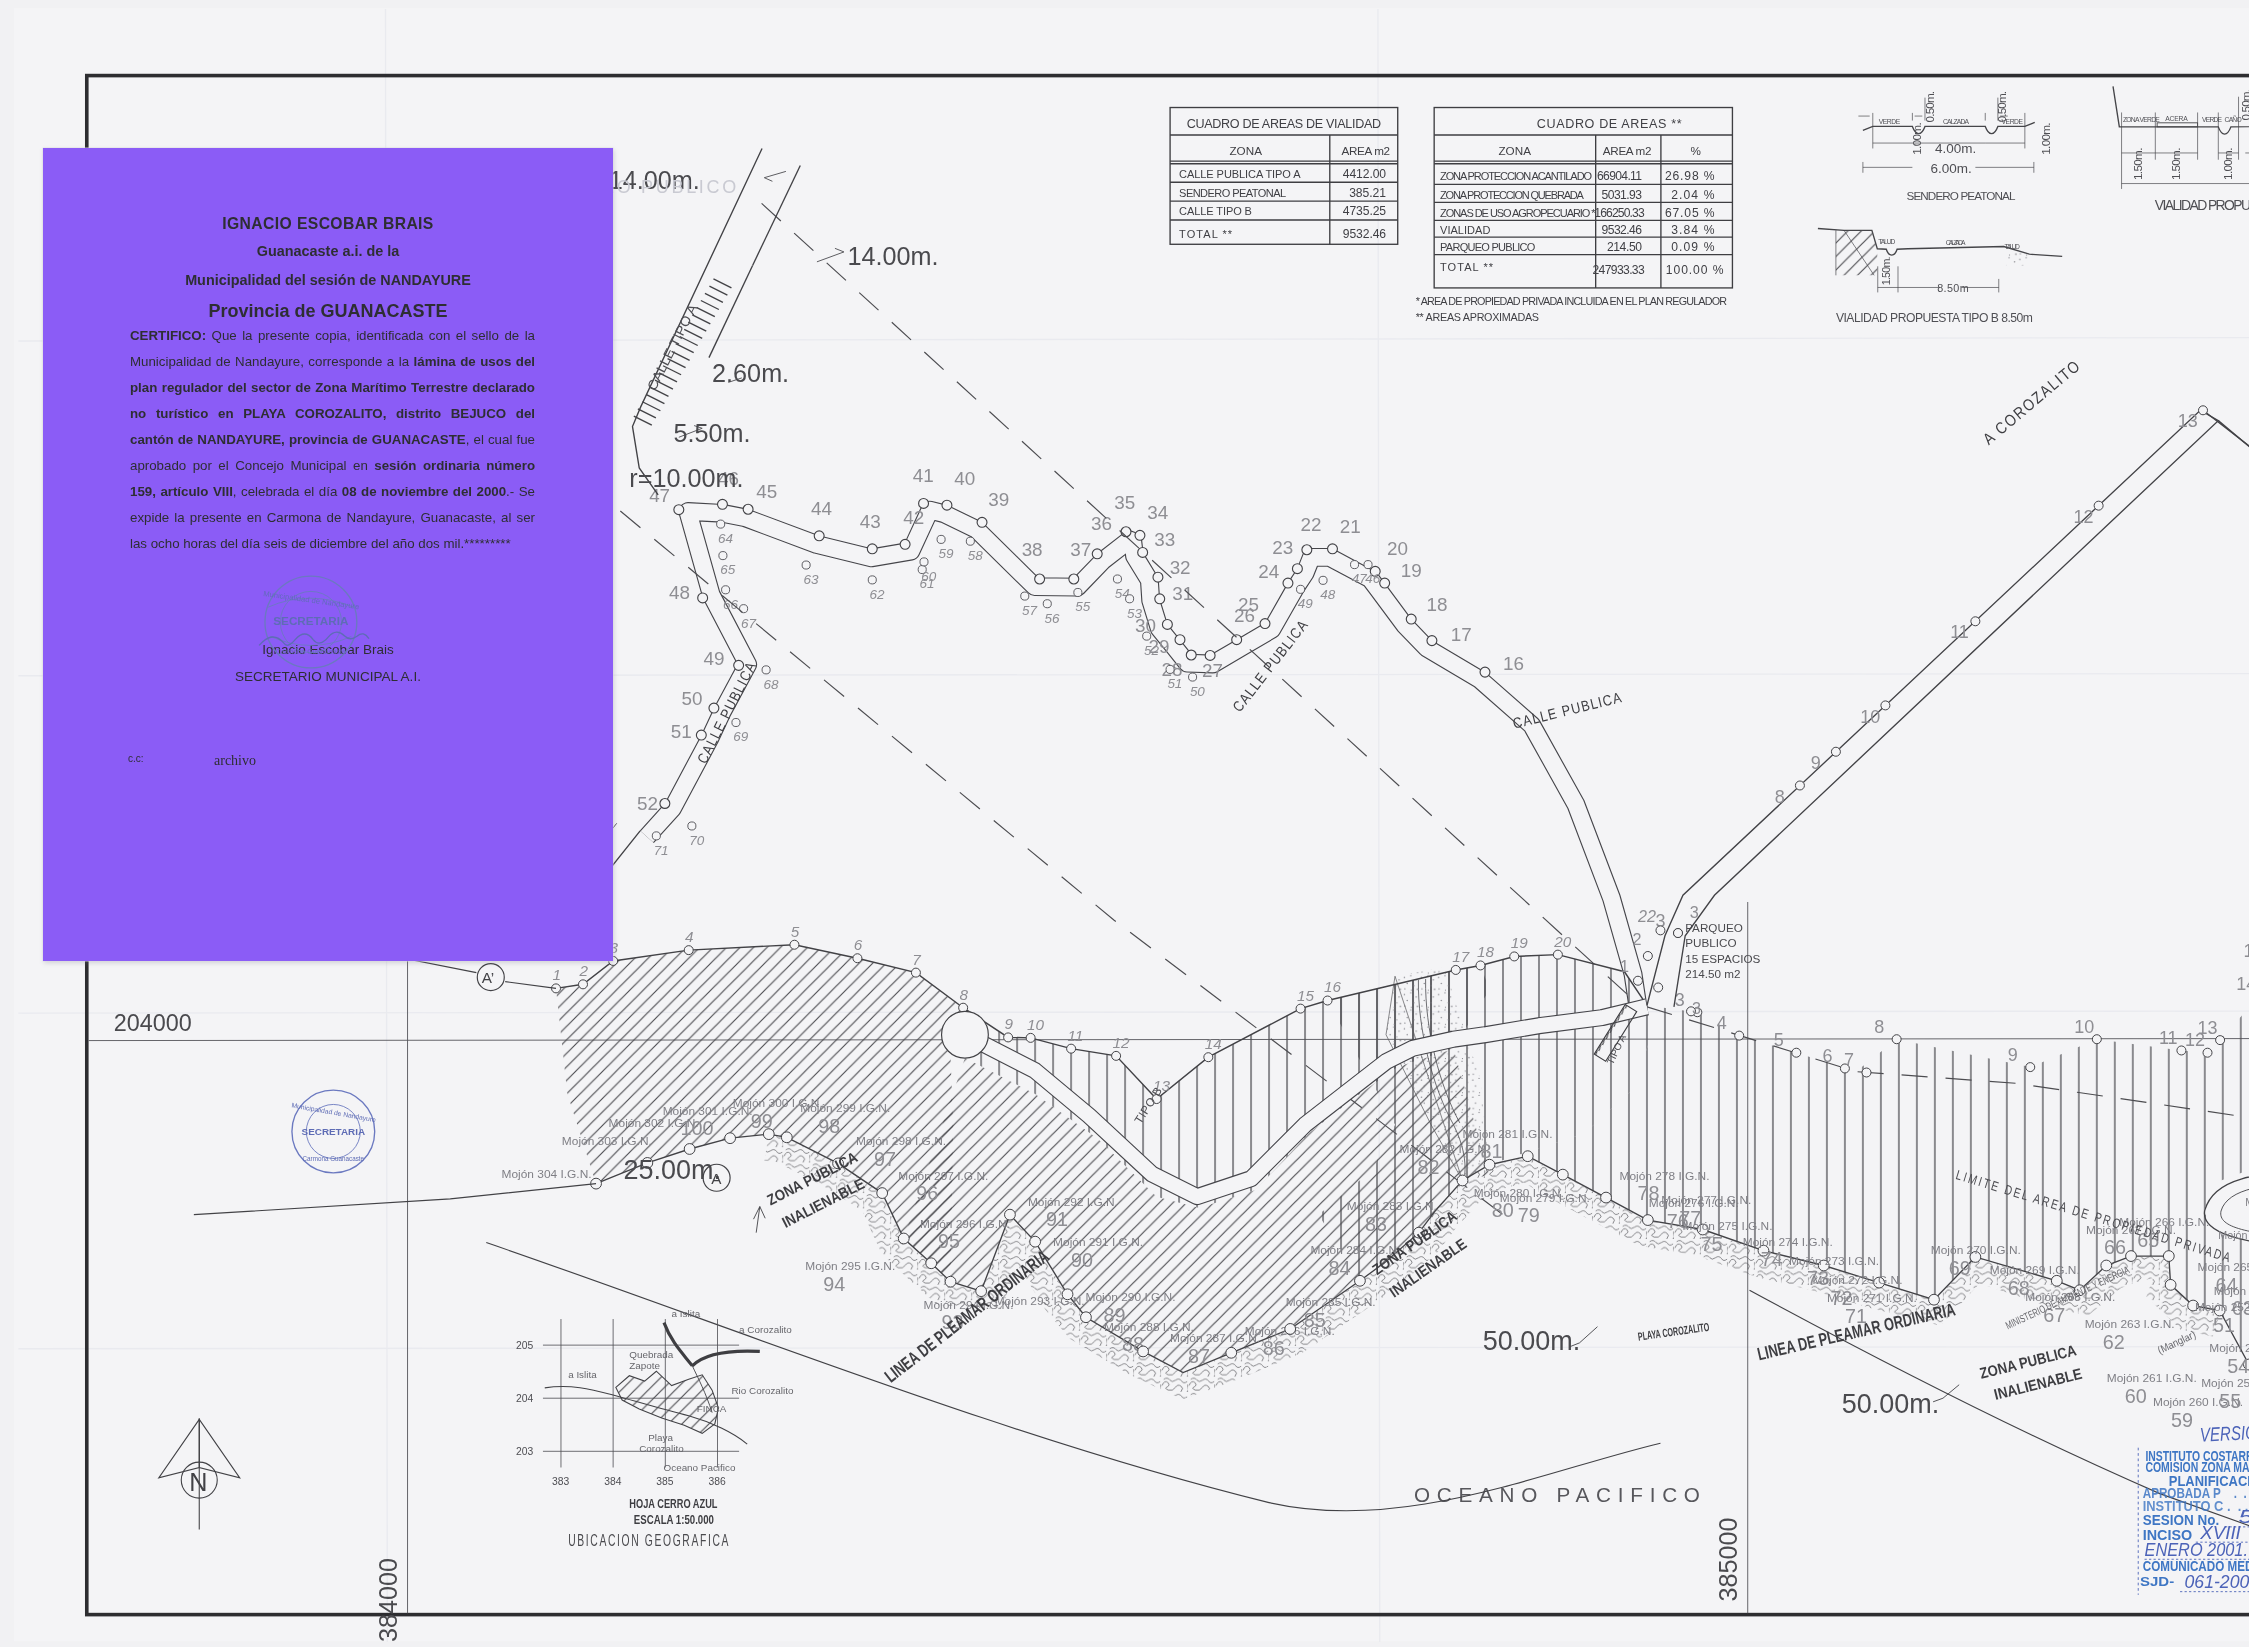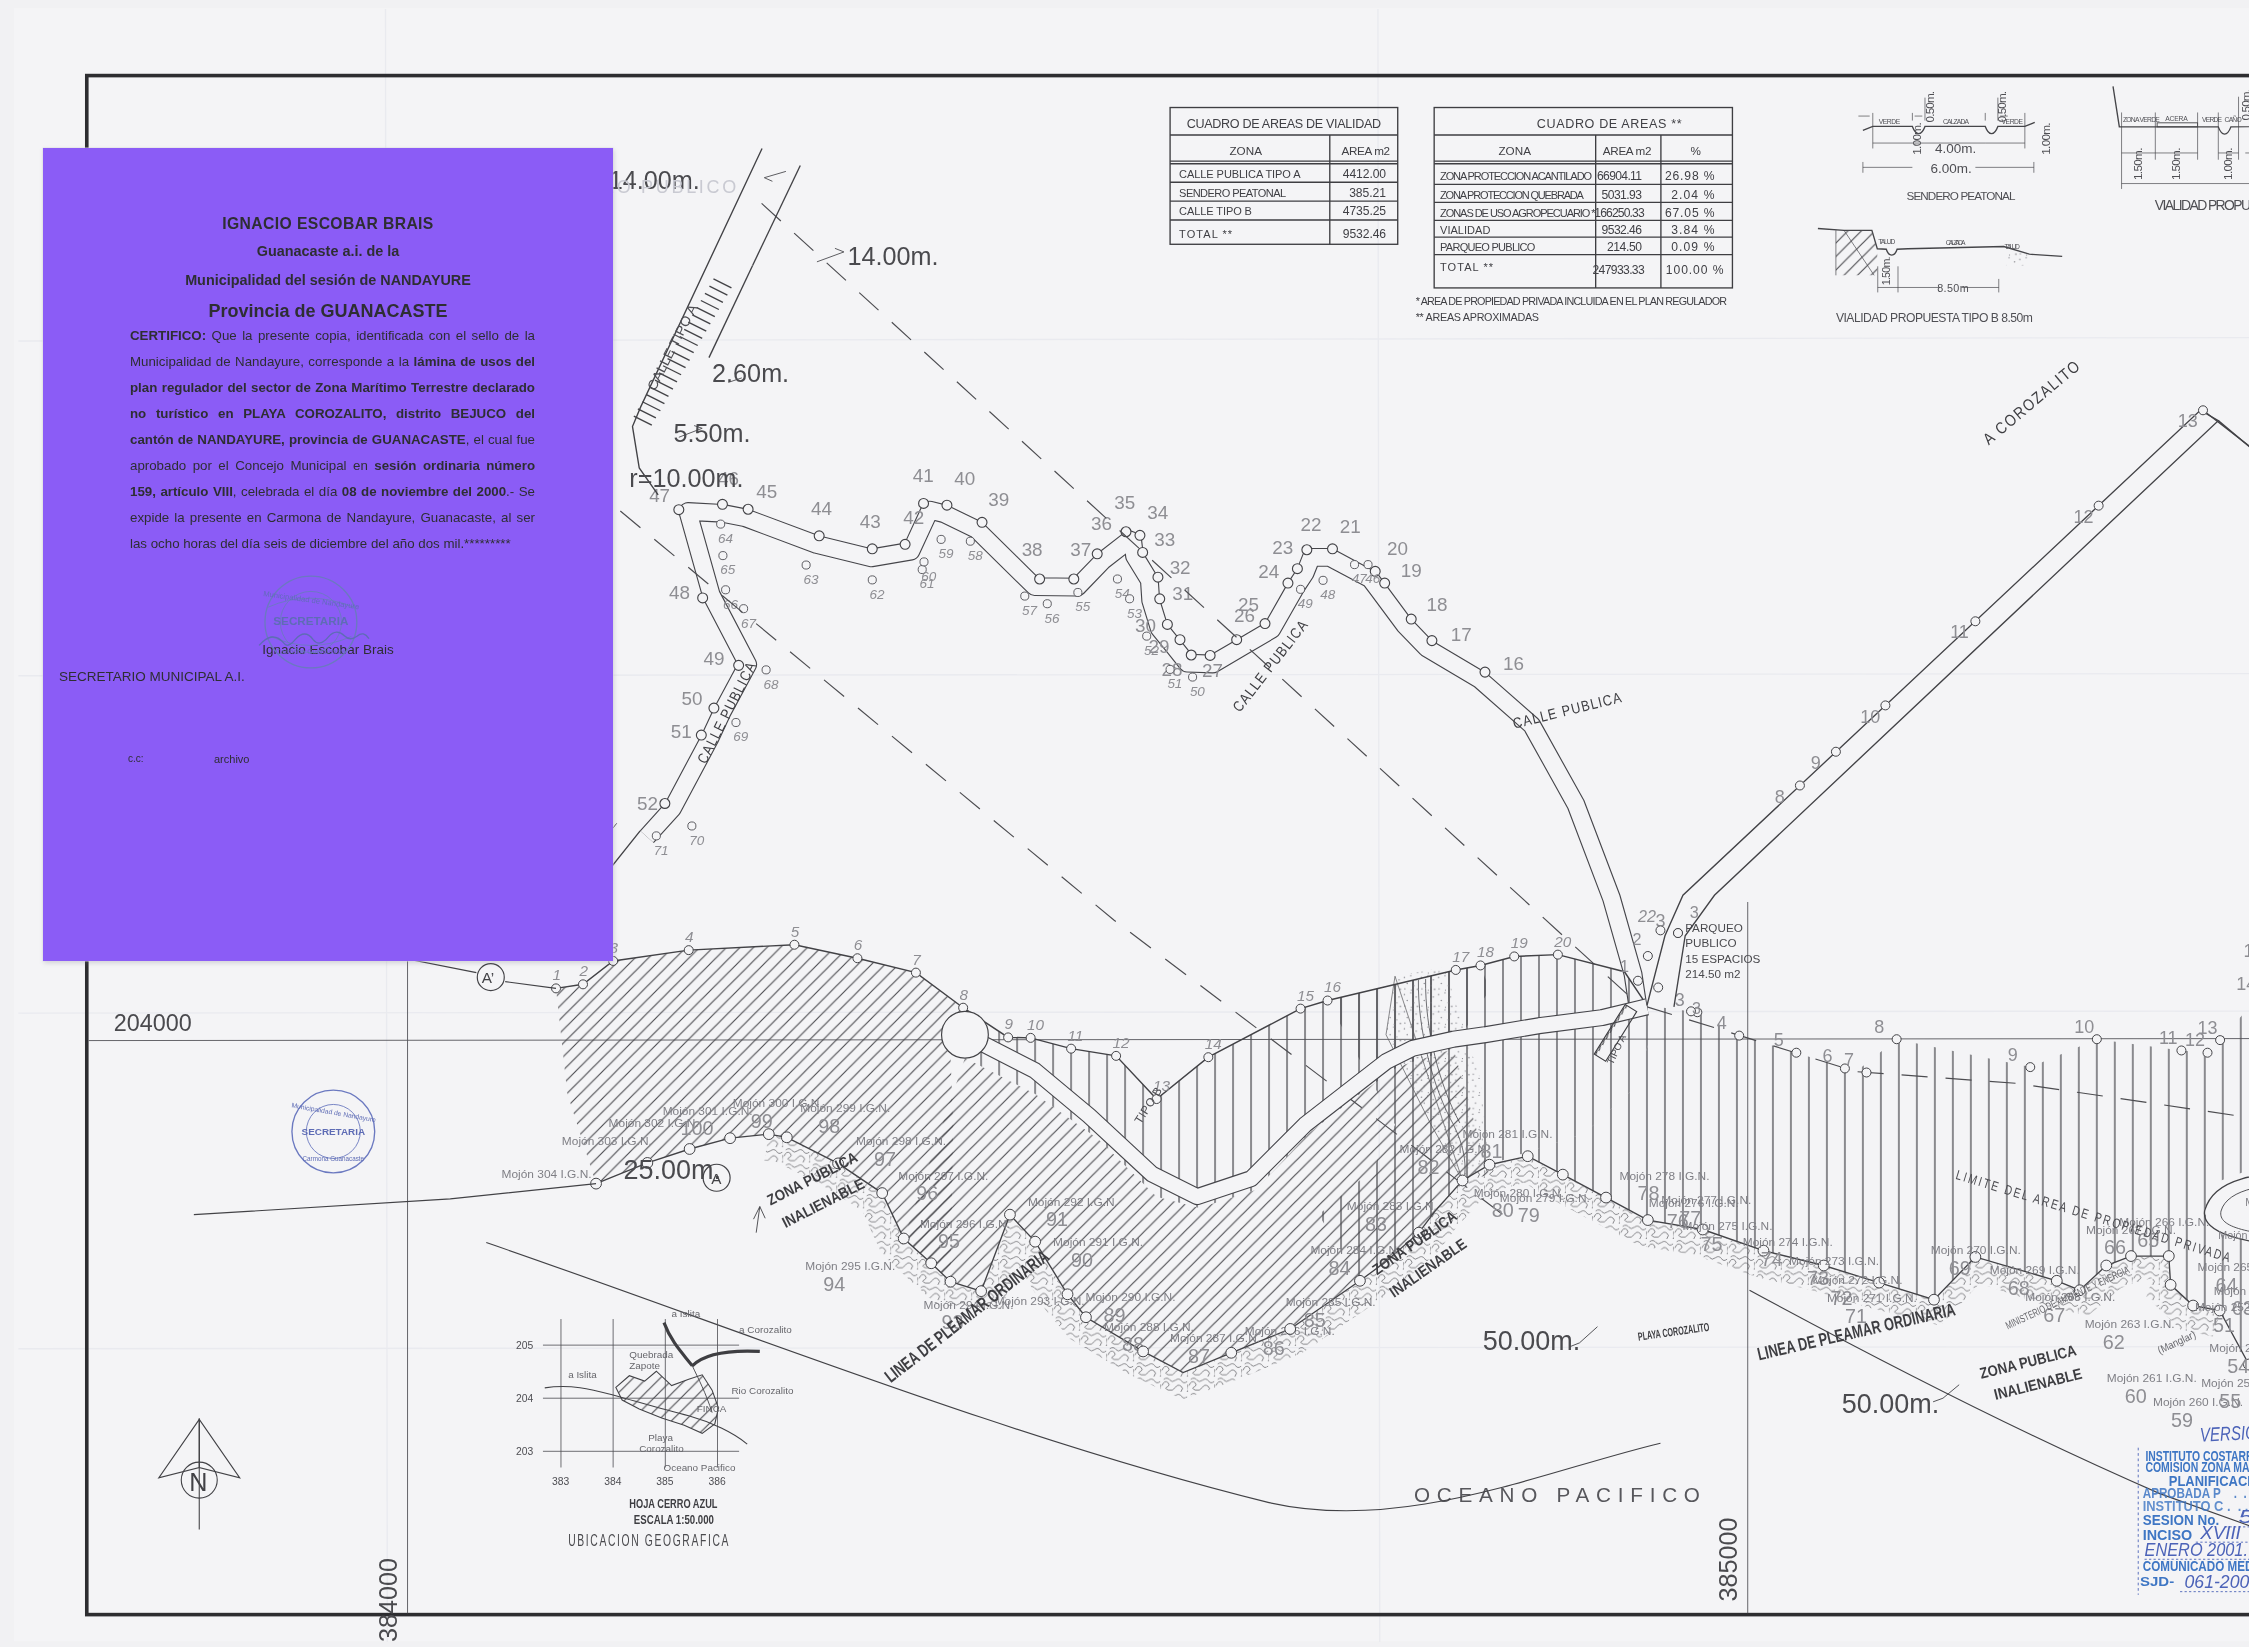--- a/index.html
+++ b/index.html
@@ -1023,23 +1023,23 @@
 
 <div id="cert" style="position:absolute;left:43px;top:148px;width:570px;height:813px;background:#8b5cf6;box-shadow:0 0 0 0.4px #dcdde2, 1.3px 1.8px 4.5px rgba(120,120,130,.28);color:#2e2e33;">
 <div style="text-align:center;font-weight:bold;">
 <div style="position:absolute;left:0;width:100%;top:67px;font-size:15.7px;letter-spacing:0.4px;">IGNACIO ESCOBAR BRAIS</div>
 <div style="position:absolute;left:0;width:100%;top:95px;font-size:14.4px;">Guanacaste a.i. de la</div>
 <div style="position:absolute;left:0;width:100%;top:124px;font-size:14.4px;">Municipalidad del sesión de NANDAYURE</div>
 <div style="position:absolute;left:0;width:100%;top:153px;font-size:18px;">Provincia de GUANACASTE</div>
 </div>
 <div style="position:absolute;left:87px;top:175px;width:405px;font-size:13.3px;line-height:26px;text-align:justify;text-justify:inter-word;"><b>CERTIFICO:</b> Que la presente copia, identificada con el sello de la Municipalidad de Nandayure, corresponde a la <b>lámina de usos del plan regulador del sector de Zona Marítimo Terrestre declarado no turístico en PLAYA COROZALITO, distrito BEJUCO del cantón de NANDAYURE, provincia de GUANACASTE</b>, el cual fue aprobado por el Concejo Municipal en <b>sesión ordinaria número 159, artículo VIII</b>, celebrada el día <b>08 de noviembre del 2000</b>.- Se expide la presente en Carmona de Nandayure, Guanacaste, al ser las ocho horas del día seis de diciembre del año dos mil.*********</div>
 <div style="position:absolute;left:0;width:100%;top:494px;text-align:center;font-size:13.5px;">Ignacio Escobar Brais</div>
-<div style="position:absolute;left:16px;width:100%;top:521px;text-align:left;font-size:13.5px;">SECRETARIO MUNICIPAL A.I.</div>
+<div style="position:absolute;left:0;width:100%;top:521px;text-align:center;font-size:13.5px;">SECRETARIO MUNICIPAL A.I.</div>
 <div style="position:absolute;left:85px;top:605px;font-size:10px;">c.c:</div>
-<div style="position:absolute;left:171px;top:605px;font-size:11px;">archivo</div>
+<div style="position:absolute;left:171px;top:605px;font-size:14px;font-family:Liberation Serif, serif;">archivo</div>
 <svg width="570" height="813" style="position:absolute;left:0;top:0;" viewBox="0 0 1266 1806">
 <g stroke="#6b79c0" fill="none">
 <circle cx="595" cy="1053" r="102" stroke-width="3"></circle>
 <circle cx="595" cy="1053" r="68" stroke-width="2"></circle>
 <path d="M500,1020 q90,-40 190,0" stroke-width="2"></path>
 <path d="M505,1085 q90,40 180,0" stroke-width="2"></path>
 </g>
 <g fill="#5e6cb5" font-family="Liberation Sans" text-anchor="middle">
 <text x="595" y="1010" font-size="17" transform="rotate(8 595 1010)" opacity="0.9">Municipalidad de Nandayure</text>
 <text x="595" y="1060" font-size="26" font-weight="bold">SECRETARIA</text>

